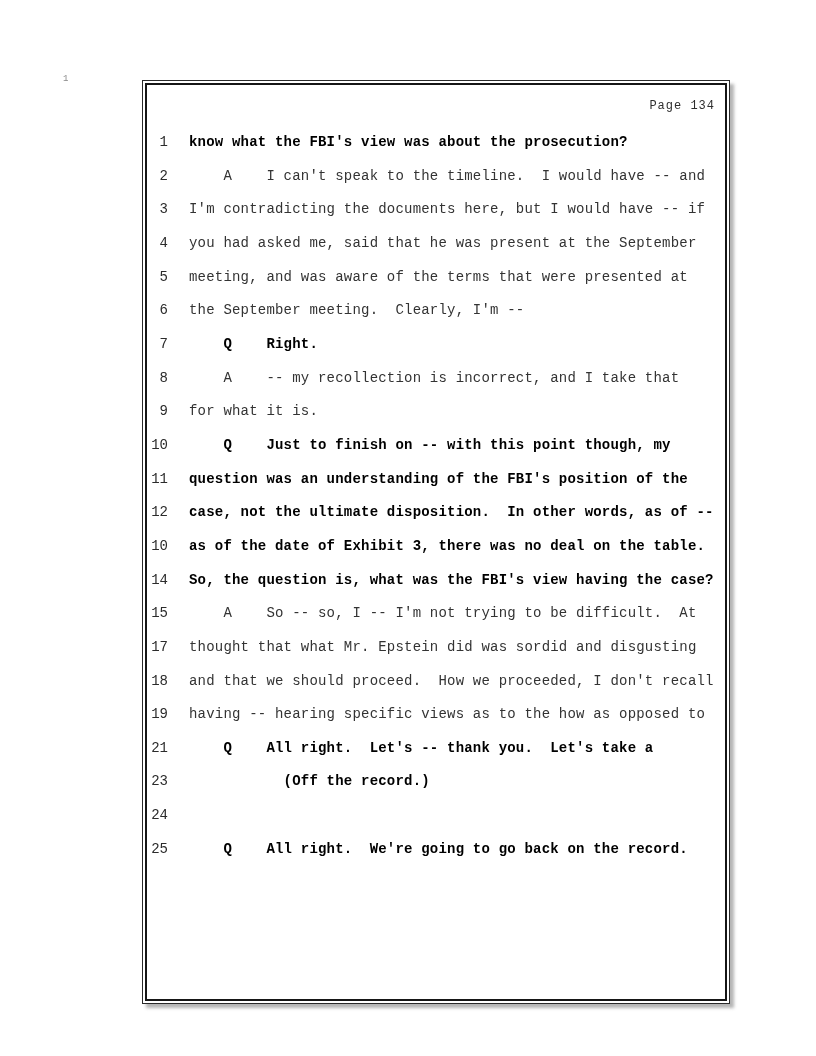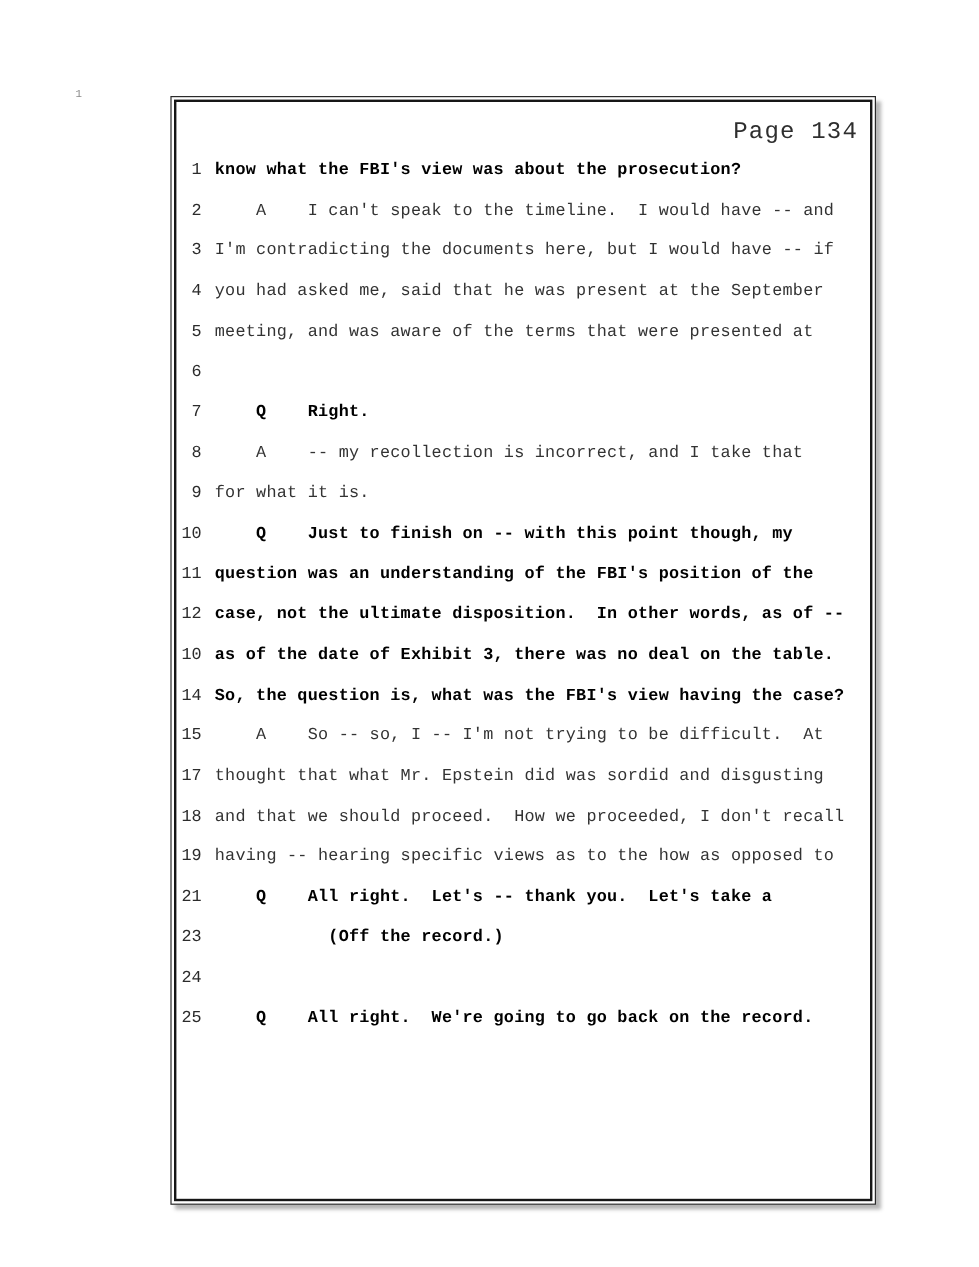--- a/index.html
+++ b/index.html
@@ -38,21 +38,21 @@
   .frame-inner {
     position: absolute;
     inset: 2px;
     border: 2.5px solid #161616;
     pointer-events: none;
   }
   .page-header {
     position: absolute;
     top: 18px;
     right: 14px;
-    font-size: 20px;
+    font-size: 12px;
     color: #2e2e2e;
     letter-spacing: 1px;
     white-space: pre;
   }
   .lines {
     position: absolute;
     left: 8px;
     right: 6px;
     top: 45px;
   }
@@ -65,21 +65,21 @@
     color: #333333;
   }
   .line .num {
     flex: none;
     width: 17px;
     text-align: right;
     color: #2b2b2b;
     font-weight: normal;
   }
   .line .txt {
-    margin-left: 11px;
+    margin-left: 21px;
     letter-spacing: 0.2px;
   }
   .line.bold .txt {
     font-weight: bold;
     color: #000000;
   }
   .redaction {
     display: inline-block;
     width: 76px;
     height: 19px;
@@ -99,21 +99,21 @@
     <div class="frame-inner"></div>
 
     <div class="page-header">Page 134</div>
 
     <div class="lines">
         <div class="line bold"><span class="num">1</span><span class="txt">know what the FBI's view was about the prosecution?</span></div>
         <div class="line"><span class="num">2</span><span class="txt">    A    I can't speak to the timeline.  I would have -- and</span></div>
         <div class="line"><span class="num">3</span><span class="txt">I'm contradicting the documents here, but I would have -- if</span></div>
         <div class="line"><span class="num">4</span><span class="txt">you had asked me, said that he was present at the September</span></div>
         <div class="line"><span class="num">5</span><span class="txt">meeting, and was aware of the terms that were presented at</span></div>
-        <div class="line"><span class="num">6</span></div>
+        <div class="line"><span class="num">6</span><span class="txt">the September meeting.  Clearly, I'm --</span></div>
         <div class="line bold"><span class="num">7</span><span class="txt">    Q    Right.</span></div>
         <div class="line"><span class="num">8</span><span class="txt">    A    -- my recollection is incorrect, and I take that</span></div>
         <div class="line"><span class="num">9</span><span class="txt">for what it is.</span></div>
         <div class="line bold"><span class="num">10</span><span class="txt">    Q    Just to finish on -- with this point though, my</span></div>
         <div class="line bold"><span class="num">11</span><span class="txt">question was an understanding of the FBI's position of the</span></div>
         <div class="line bold"><span class="num">12</span><span class="txt">case, not the ultimate disposition.  In other words, as of --</span></div>
         <div class="line bold"><span class="num">10</span><span class="txt">as of the date of Exhibit 3, there was no deal on the table.</span></div>
         <div class="line bold"><span class="num">14</span><span class="txt">So, the question is, what was the FBI's view having the case?</span></div>
         <div class="line"><span class="num">15</span><span class="txt">    A    So -- so, I -- I'm not trying to be difficult.  At</span></div>
         <div class="line"><span class="num">17</span><span class="txt">thought that what Mr. Epstein did was sordid and disgusting</span></div>

